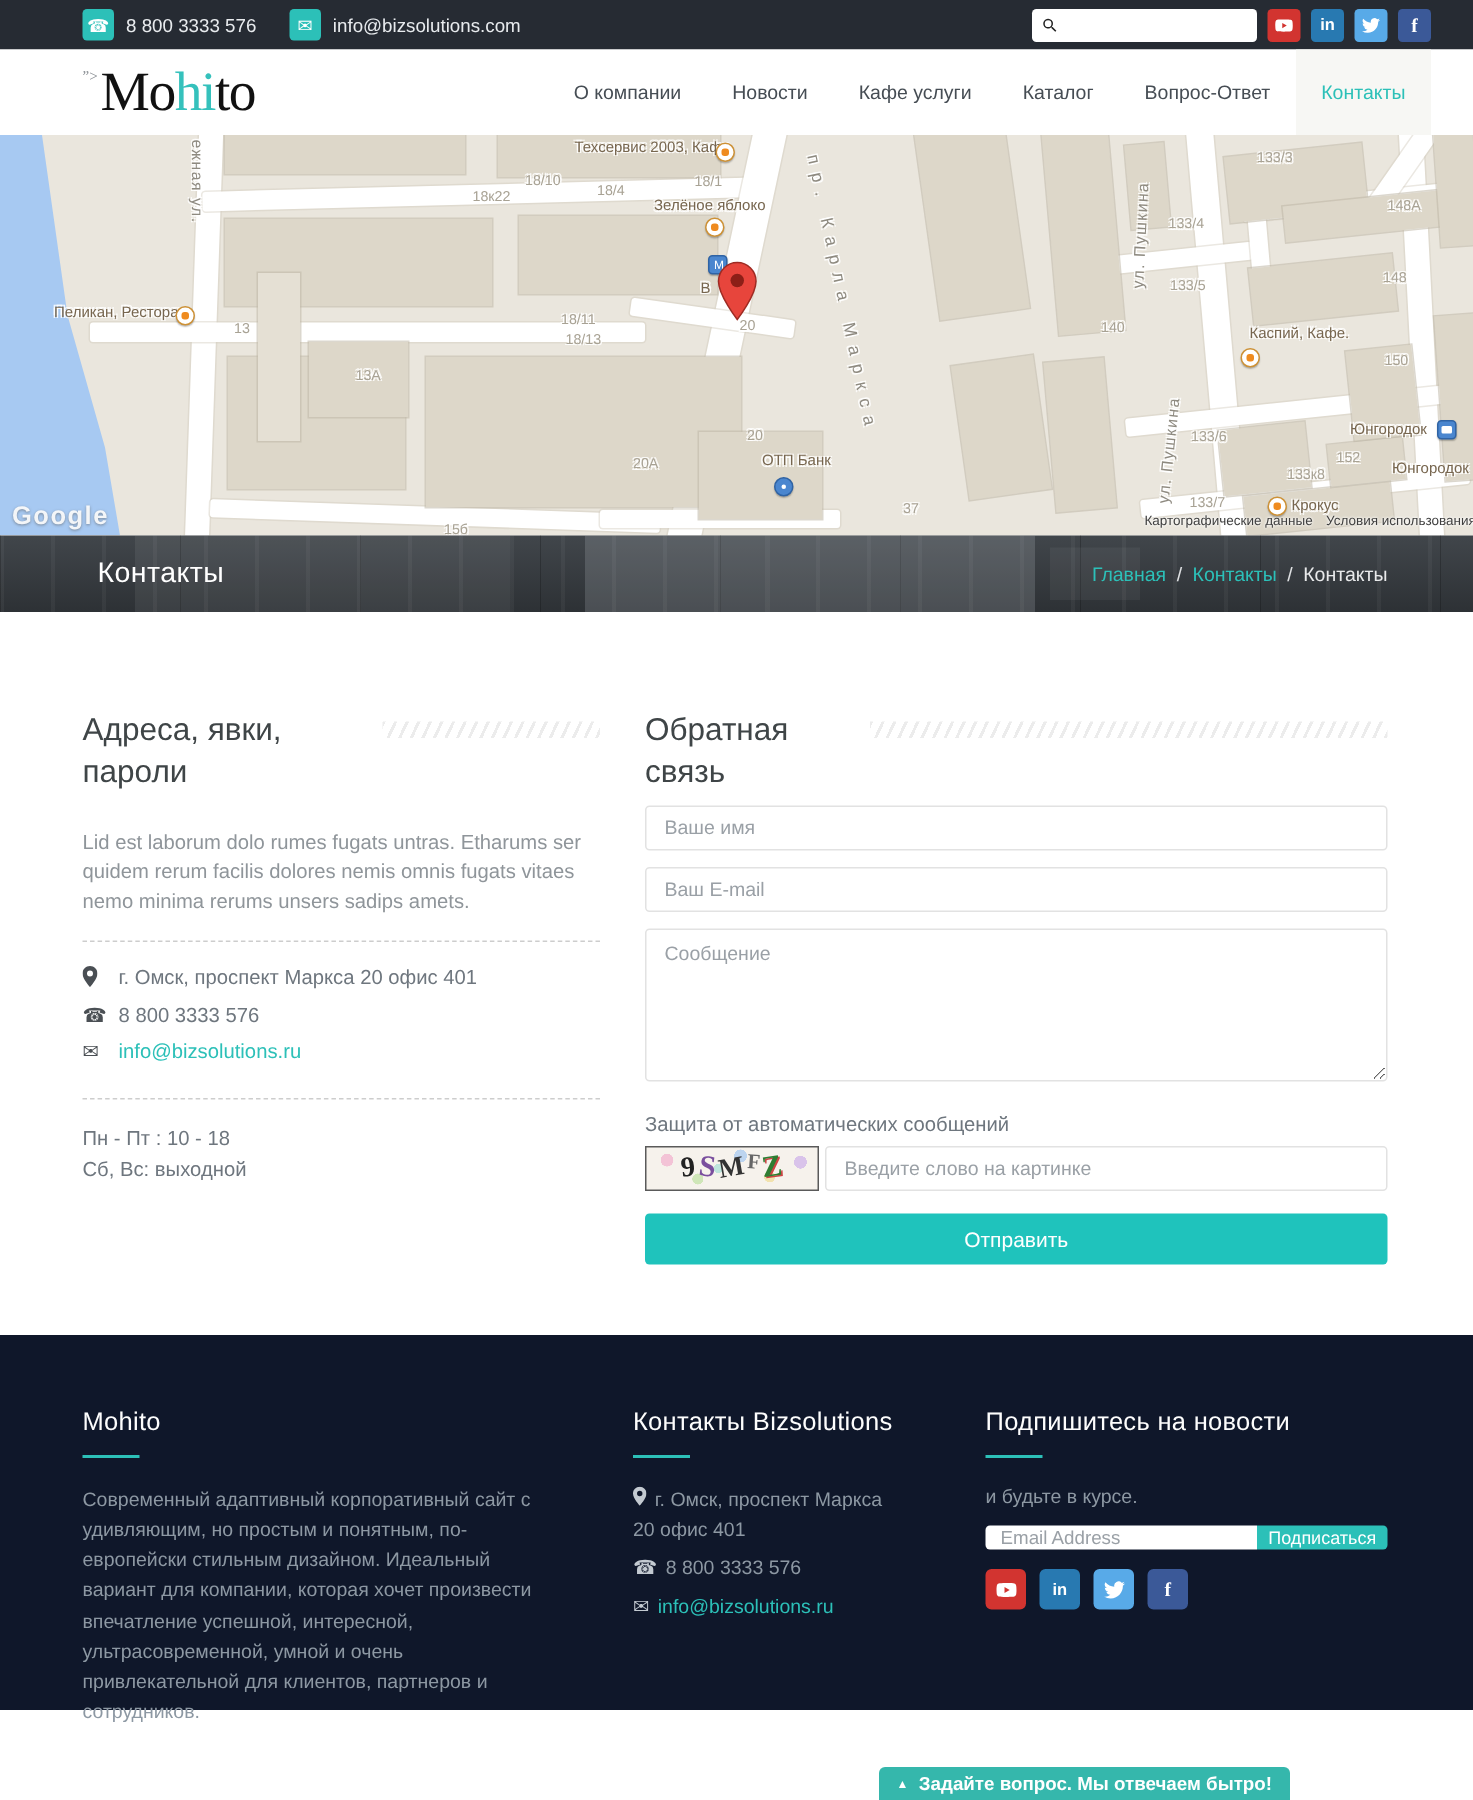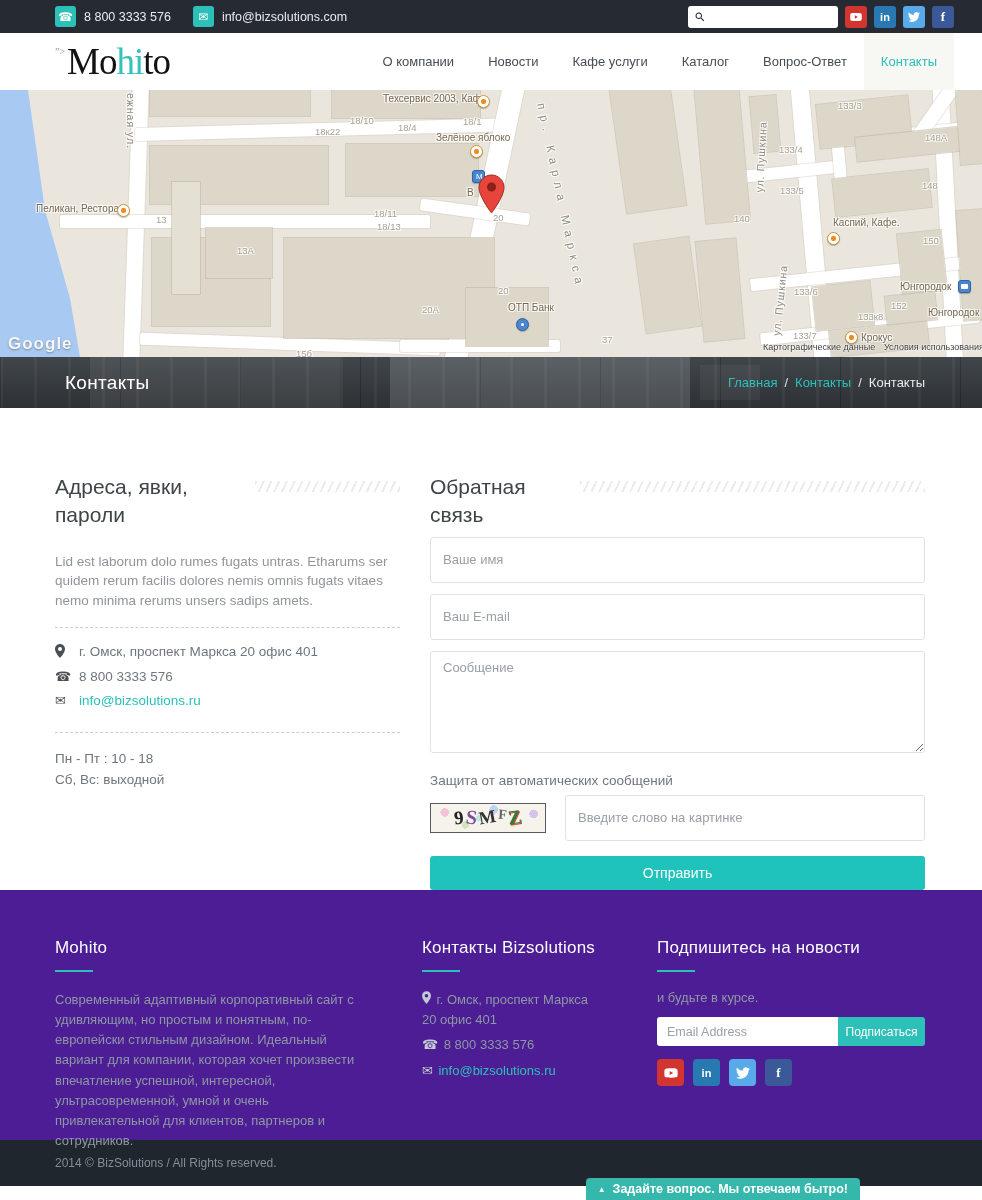--- a/index.html
+++ b/index.html
@@ -78,57 +78,57 @@
   .hatch.hr { left:150px; right:0; }
   .col-l p.lead { margin-top:23px; font-size:13.5px; line-height:1.45; color:#8f959a; }
   .dash { border-top:1px dashed #cdcdcd; margin:16px 0; }
   .c-row { display:flex; align-items:flex-start; font-size:13.5px; color:#6e767e; margin-bottom:7px; }
   .c-ico { width:24px; flex:0 0 24px; color:#4a4f54; font-size:13px; line-height:1.3; }
   .c-row a { color:#2cc0b8; text-decoration:none; }
   .hours { font-size:13.5px; color:#6e767e; line-height:1.55; margin-top:14px; }
 
   .form { margin-top:8px; }
   .inp, .ta { width:100%; border:1px solid #e2e2e2; border-radius:3px; font-size:13px; color:#444;
-              padding:0 12px; height:46px; outline:none; font-family:"Liberation Sans",sans-serif; }
+              padding:0 12px; height:30px; outline:none; font-family:"Liberation Sans",sans-serif; }
   .inp::placeholder, .ta::placeholder { color:#9aa0a6; }
   .inp { margin-bottom:11px; }
   .ta { height:102px; padding-top:8px; resize:both; margin-bottom:16px; }
   .cap-label { font-size:13.5px; color:#6e767e; margin-bottom:7px; }
   .cap-row { display:flex; align-items:center; margin-bottom:15px; }
   .cap-img { width:116px; height:30px; border:1px solid #5a5a5a; position:relative; display:flex; align-items:center; justify-content:center; gap:2px; overflow:hidden;
     background:
       radial-gradient(circle 7px at 12% 30%, #f3c3d6 0 60%, transparent 62%),
       radial-gradient(circle 6px at 30% 75%, #cfe6b8 0 60%, transparent 62%),
       radial-gradient(circle 7px at 55% 20%, #bcd4ef 0 60%, transparent 62%),
       radial-gradient(circle 6px at 72% 70%, #f2e2ae 0 60%, transparent 62%),
       radial-gradient(circle 7px at 90% 35%, #d9c3ea 0 60%, transparent 62%),
       radial-gradient(circle 5px at 42% 50%, #bfe5dd 0 60%, transparent 62%),
       #f6f2ec; }
   .cch { display:inline-block; font-family:"Liberation Serif",serif; font-weight:bold; }
   .c0 { color:#222; transform:rotate(-6deg); font-size:19px; }
   .c1 { color:#7a4f9e; transform:rotate(7deg); font-size:20px; }
   .c2 { color:#333; transform:rotate(-10deg); font-size:18px; }
   .c3 { color:#666; transform:rotate(4deg) translateY(-3px); font-size:14px; }
   .c4 { color:#2e7d32; transform:rotate(-8deg); font-size:20px; text-shadow:1px 1px 0 #cc4444; }
-  .cap-inp { flex:1; margin-left:19px; margin-bottom:0; }
+  .cap-inp { flex:1; margin-left:4px; margin-bottom:0; }
   .btn-send { width:100%; height:34px; background:#1fc3bc; border:0; border-radius:3px; color:#fff; font-size:14px; cursor:pointer; font-family:"Liberation Sans",sans-serif; }
 
   
-  .footer { height:250px; background:#4c1d95; padding:48px 57px 0 55px; display:flex;gap:35px; }
+  .footer { height:250px; background:#0f172a; padding:48px 57px 0 55px; display:flex;gap:35px; }
   .f-col h3 { color:#fdfdfd; font-size:17px; font-weight:normal; letter-spacing:.2px; }
   .f-line { width:38px; height:2px; background:#2cc0b8; margin:12px 0 18px; }
   .f1 { width:345px; }
   .f1 p { font-size:13px; line-height:1.55; color:#8d98a3; }
   .f2 { width:200px; margin-left:30px; }
   .f-row { font-size:13px; color:#8d98a3; line-height:1.5; margin-bottom:6px; }
   .f-row .c-ico { color:#c3cad1; margin-right:2px; }
   .f-row a { color:#2cc0b8; text-decoration:none; }
   .f3 { width:268px; margin-left:25px; }
   .f3 .note { font-size:13px; color:#8d98a3; margin-bottom:12px; }
-  .sub-row { display:flex; height:29px; margin-bottom:13px; }
+  .sub-row { display:flex; height:16px; margin-bottom:13px; }
   .sub-row input { flex:1; border:0; outline:0; border-radius:3px 0 0 3px; padding:0 10px; font-size:12.5px; color:#555; font-family:"Liberation Sans",sans-serif; }
   .sub-row input::placeholder { color:#9aa0a6; }
   .sub-row button { width:88px; border:0; background:#2cc0b8; color:#fff; font-size:12px; border-radius:0 3px 3px 0; cursor:pointer; font-family:"Liberation Sans",sans-serif; }
   .f-soc { display:flex; }
   .f-soc .soc { width:27px; height:27px; border-radius:4px; margin:0 9px 0 0; }
 
   
   .bottombar { height:46px; background:#20262e; display:flex; align-items:center; padding:0 55px; }
   .bottombar span { color:#848d97; font-size:12px; }
   .chat { position:absolute; top:1178px; right:122px; height:22px; background:#35b7ac; border-radius:4px 4px 0 0; color:#fff;
@@ -398,22 +398,19 @@
         <a class="soc tw">
             <svg width="14" height="14">
               <use href="#ic-tw"></use>
             </svg>
           </a>
         <a class="soc fb">f</a>
       </div>
     </div>
   </div>
 
-  <div class="bottombar">
-    <span>2014 © BizSolutions / All Rights reserved.</span>
-  </div>
 
   <div class="chat">
     <span class="car">▲</span>
     <span>Задайте вопрос. Мы отвечаем бытро!</span>
   </div>
 
 </div>
 
 </body></html>

